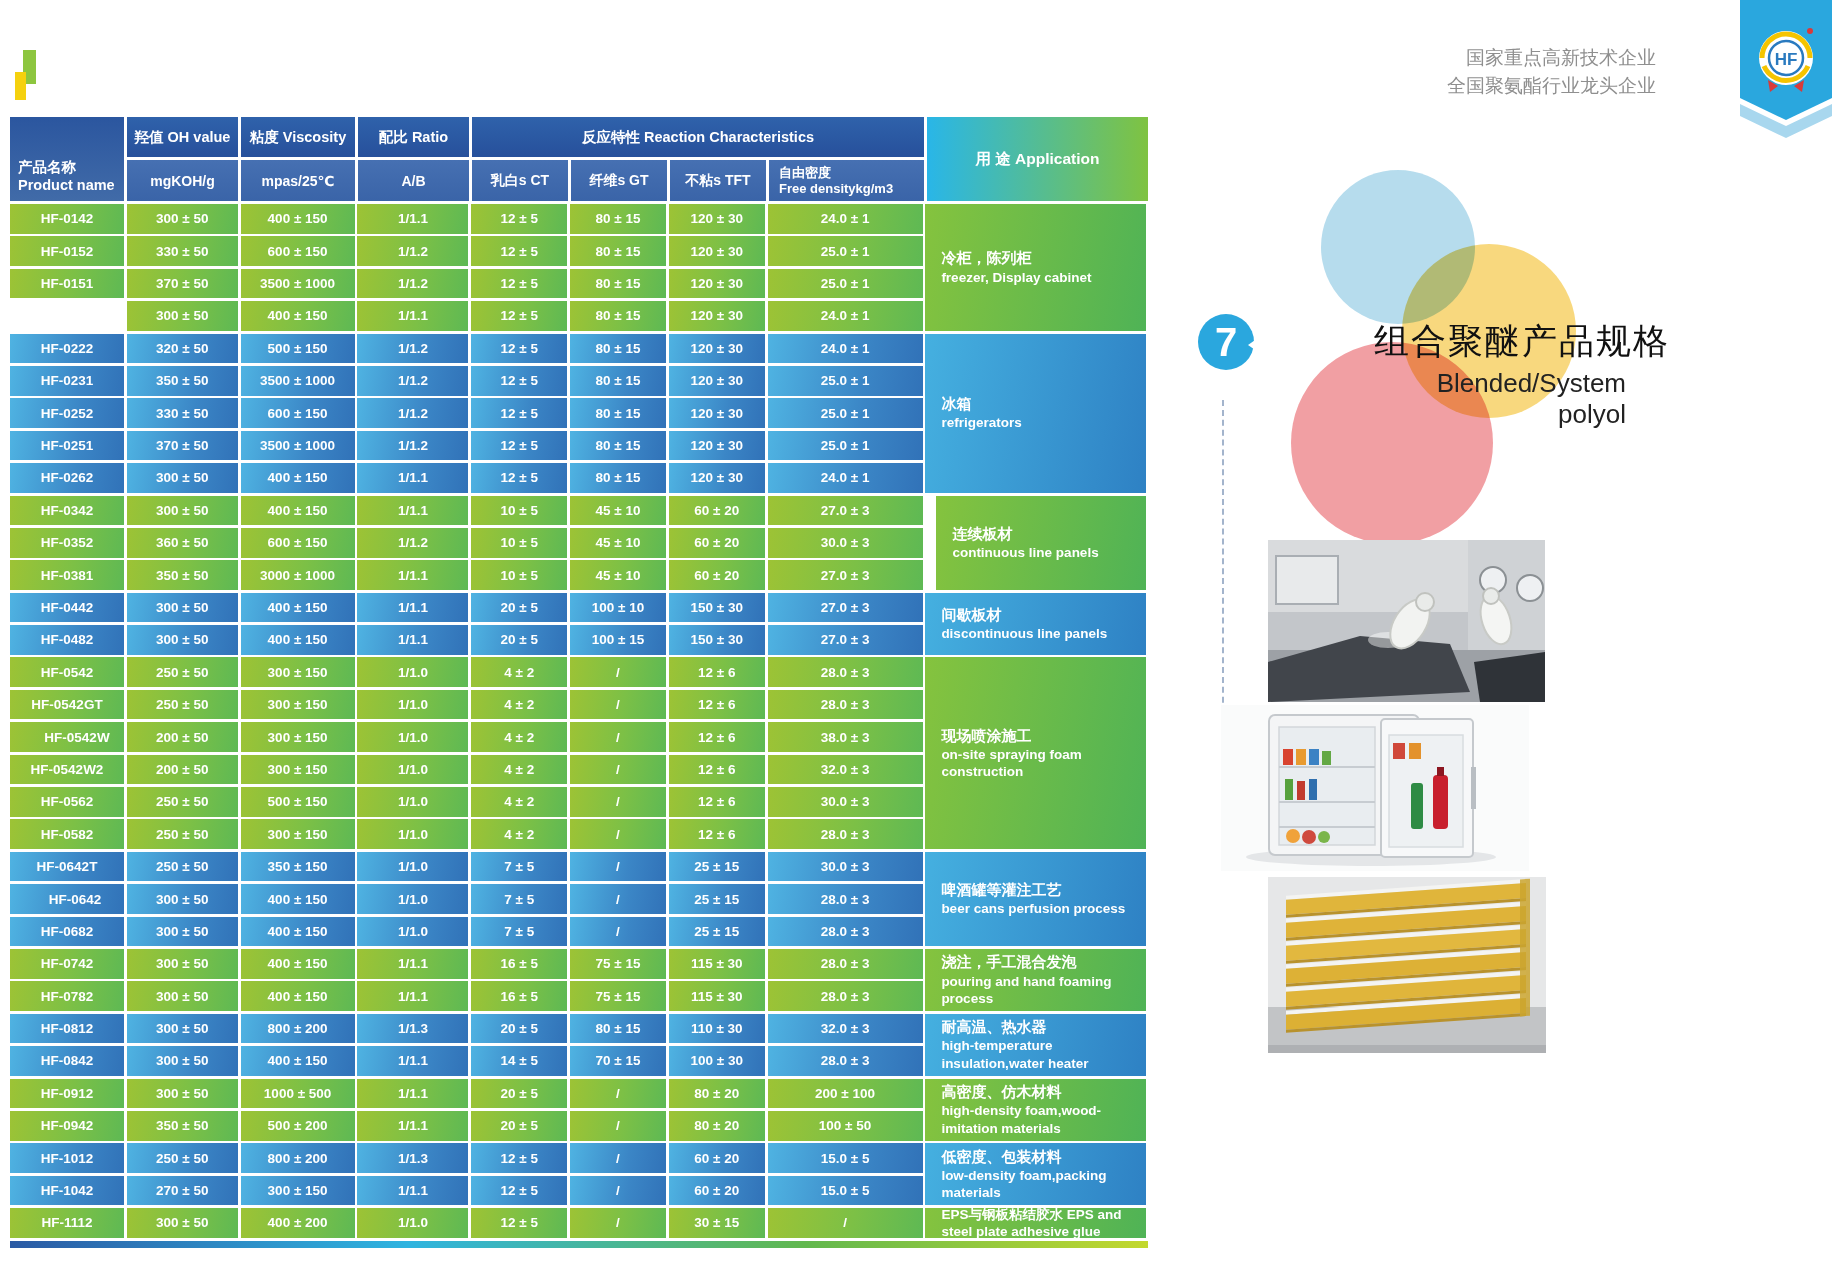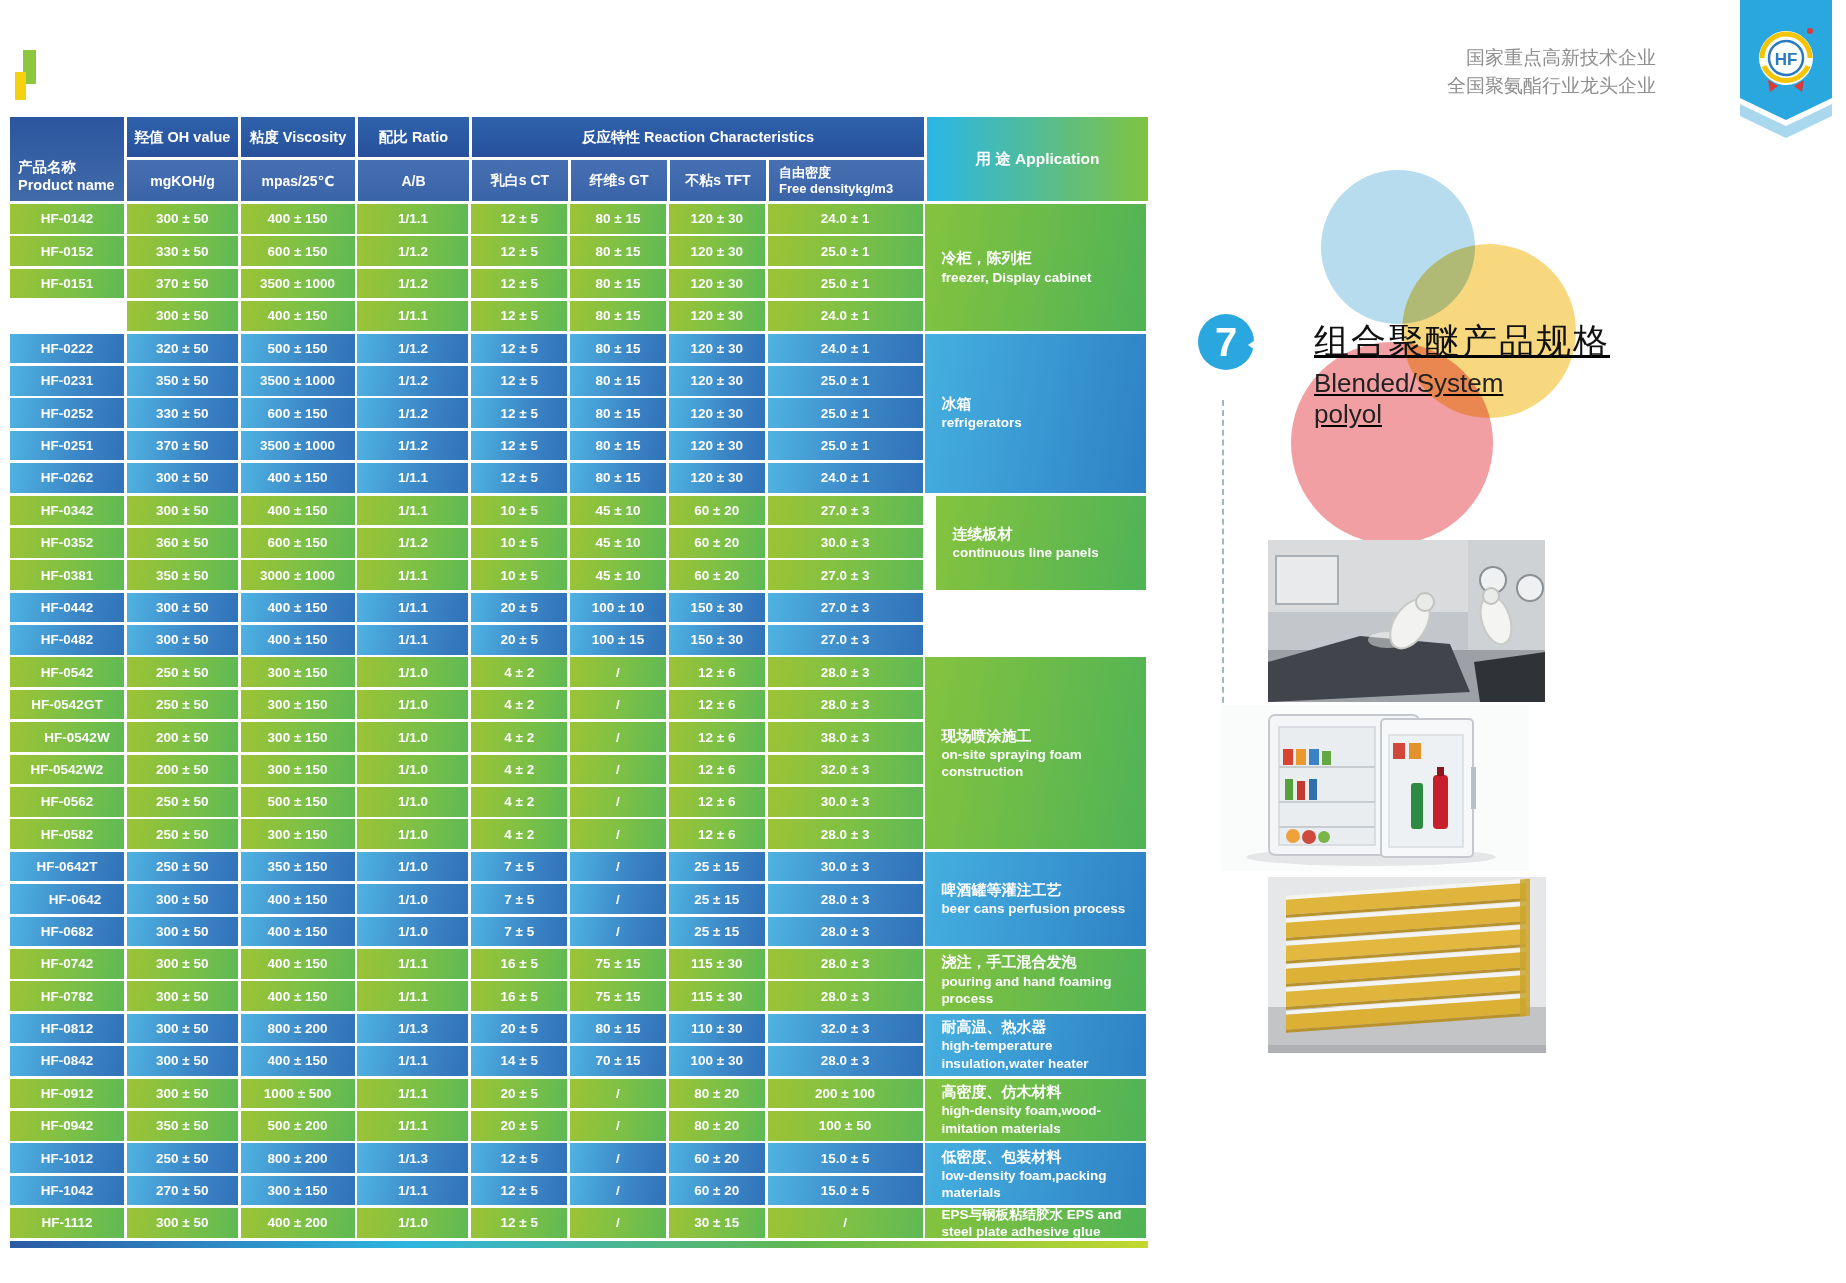--- a/index.html
+++ b/index.html
@@ -62,21 +62,21 @@
   .c-blue{left:1321px;top:170px;width:154px;height:154px;background:#a9d6ea;opacity:.85;}
   .c-yellow{left:1402px;top:244px;width:174px;height:174px;background:#f6cf5e;opacity:.8;}
   .c-pink{left:1291px;top:342px;width:202px;height:202px;background:#ef8e93;opacity:.85;}
 
   .sec-num{position:absolute;left:1198px;top:314px;width:56px;height:56px;border-radius:50%;
            background:#2aa7de;color:#fff;font-size:40px;font-weight:bold;
            display:flex;align-items:center;justify-content:center;}
   .sec-num::after{content:"";position:absolute;right:-4px;top:24px;width:0;height:0;
            border-top:7px solid transparent;border-bottom:7px solid transparent;
            border-left:10px solid #fff;transform:rotate(180deg);}
-  .sec-title{position:absolute;left:1314px;top:318px;width:252px;text-align:left;text-decoration:underline;}
+  .sec-title{position:absolute;left:1374px;top:318px;width:252px;text-align:right;}
   .sec-title-cn{font-size:35px;color:#111;letter-spacing:2px;white-space:nowrap;}
   .sec-title-en{font-size:26px;color:#222;margin-top:3px;}
 
   .dash-line{position:absolute;left:1222px;top:400px;height:372px;width:0;
              border-left:2px dashed #a3b4cc;}
   .target-dot{position:absolute;left:1228px;top:776px;width:12px;height:12px;border-radius:50%;
               background:#cdd8ea;border:4px solid #5d74a3;box-shadow:inset 0 0 0 2px #fff;}
 
   .photo{position:absolute;}
   .p1{left:1268px;top:540px;}
@@ -256,20 +256,24 @@
         <div class="cell blue" style="grid-area: 13 / 7;">150 ± 30</div>
         <div class="cell blue" style="grid-area: 13 / 8;">27.0 ± 3</div>
         <div class="cell blue pname" style="grid-area: 14 / 1;">HF-0482</div>
         <div class="cell blue" style="grid-area: 14 / 2;">300 ± 50</div>
         <div class="cell blue" style="grid-area: 14 / 3;">400 ± 150</div>
         <div class="cell blue" style="grid-area: 14 / 4;">1/1.1</div>
         <div class="cell blue" style="grid-area: 14 / 5;">20 ± 5</div>
         <div class="cell blue" style="grid-area: 14 / 6;">100 ± 15</div>
         <div class="cell blue" style="grid-area: 14 / 7;">150 ± 30</div>
         <div class="cell blue" style="grid-area: 14 / 8;">27.0 ± 3</div>
+        <div class="cell appcell blue" style="grid-area: 13 / 9 / span 2;">
+          <div class="app-cn">间歇板材</div>
+          <div class="app-en">discontinuous line panels</div>
+        </div>
         <div class="cell green pname" style="grid-area: 15 / 1;">HF-0542</div>
         <div class="cell green" style="grid-area: 15 / 2;">250 ± 50</div>
         <div class="cell green" style="grid-area: 15 / 3;">300 ± 150</div>
         <div class="cell green" style="grid-area: 15 / 4;">1/1.0</div>
         <div class="cell green" style="grid-area: 15 / 5;">4 ± 2</div>
         <div class="cell green" style="grid-area: 15 / 6;">/</div>
         <div class="cell green" style="grid-area: 15 / 7;">12 ± 6</div>
         <div class="cell green" style="grid-area: 15 / 8;">28.0 ± 3</div>
         <div class="cell green pname" style="grid-area: 16 / 1;">HF-0542GT</div>
         <div class="cell green" style="grid-area: 16 / 2;">250 ± 50</div>

